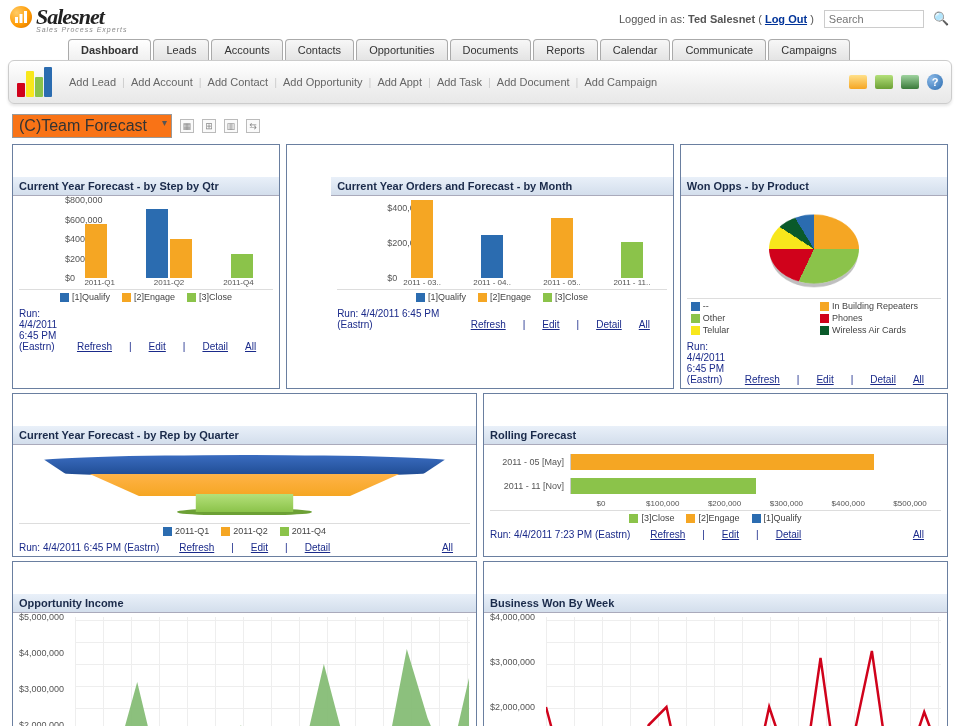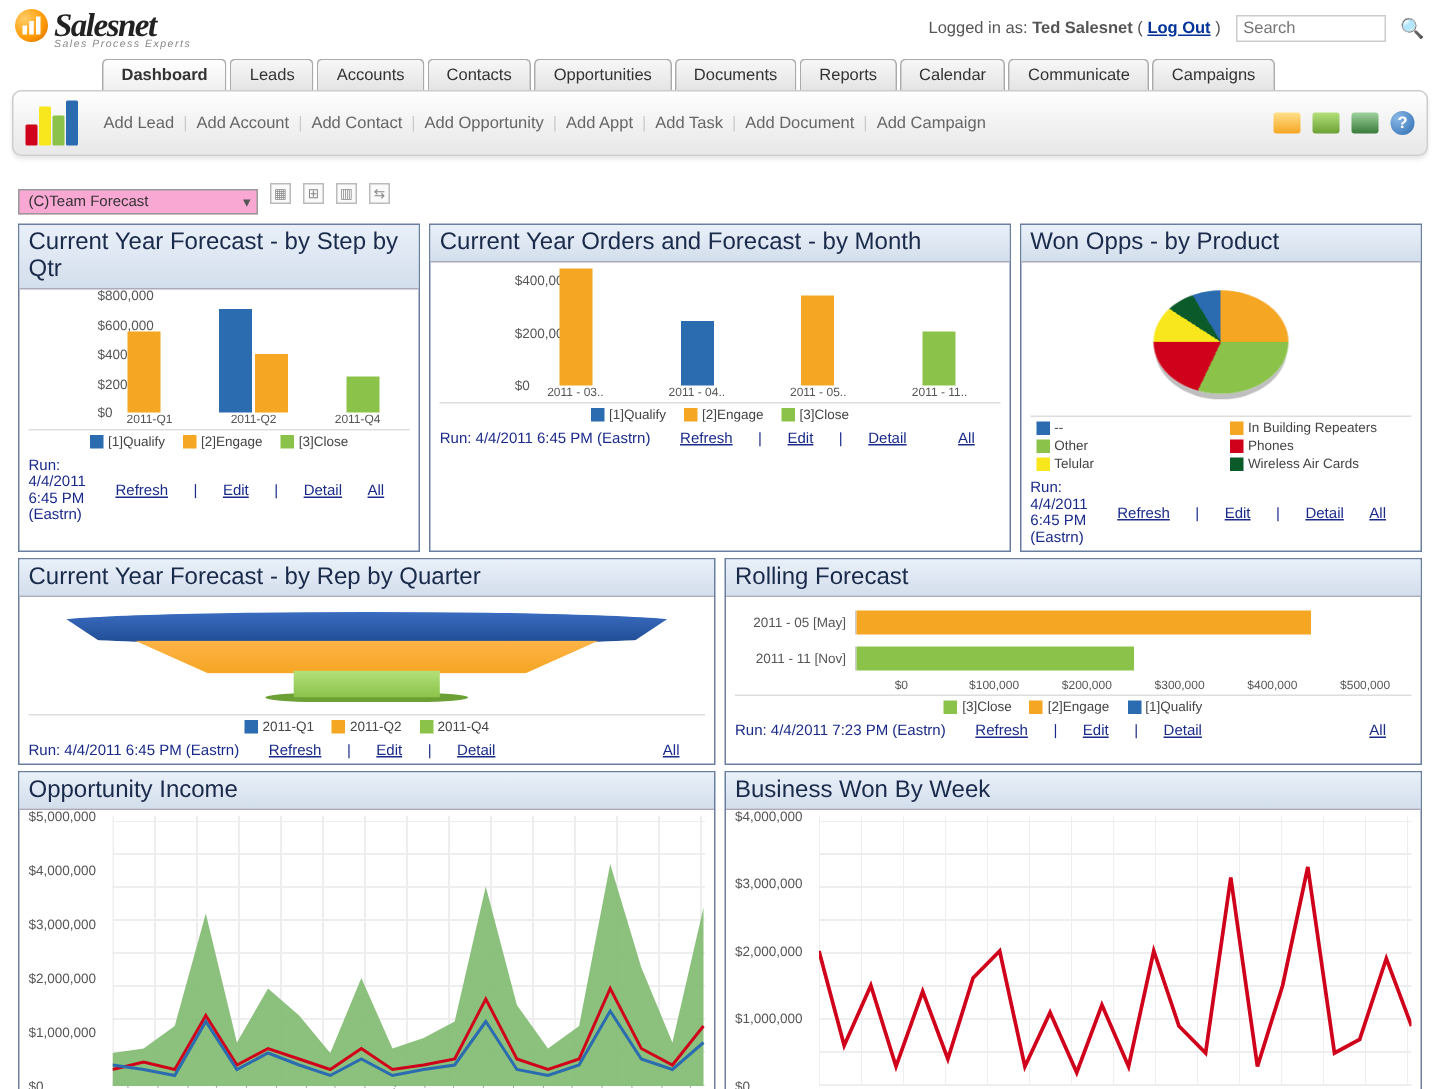--- a/index.html
+++ b/index.html
@@ -27,31 +27,31 @@
 .actionbar-logo { width: 42px; height: 30px; margin-right: 10px; position: relative; }
 .actionbar-logo .bar { position: absolute; bottom: 0; width: 8px; border-radius: 1px; }
 .actionbar-links { color: #666; font-size: 11px; }
 .actionbar-links span { cursor: pointer; }
 .actionbar-links .sep { color: #ccc; margin: 0 6px; }
 .actionbar-right { margin-left: auto; display: flex; align-items: center; gap: 8px; }
 .small-icon { width: 18px; height: 14px; display: inline-block; }
 
 
 .controls { margin: 10px 12px 6px; display: flex; align-items: center; gap: 8px; }
-.dd { border: 1px solid #999; padding: 2px 18px 2px 6px; font-size: 10px; background: #f9a8d4; position: relative; min-width: 160px; margin-top: 12px; }
+.dd { border: 1px solid #999; padding: 2px 18px 2px 6px; font-size: 16px; background: #f97316; position: relative; min-width: 160px; }
 .dd::after { content: "▾"; position: absolute; right: 4px; top: 2px; font-size: 10px; color: #555; }
 .ctrl-icon { width: 14px; height: 14px; border: 1px solid #bbb; display: inline-flex; align-items: center; justify-content: center; font-size: 9px; color: #888; cursor: pointer; background: #fafafa; }
 
 
 .panels { margin: 0 12px 10px; }
 .row { display: flex; gap: 6px; margin-bottom: 4px; }
 .panel { border: 1px solid #6a7fa0; background: #fff; flex: 1; display: flex; flex-direction: column; }
-.panel-title { background: linear-gradient(#e9f0f9, #d3deec); border-bottom: 1px solid #aab; padding: 3px 6px; font-weight: normal; font-size: 16px; color: #1a2a4a; }
+.panel-title { background: linear-gradient(#e9f0f9, #d3deec); border-bottom: 1px solid #aab; padding: 3px 6px; font-weight: bold; font-size: 11px; color: #1a2a4a; margin-top: 32px; }
 .panel-body { padding: 4px 6px 2px; position: relative; }
-.panel-foot { display: flex; align-items: center; padding: 2px 6px 3px; font-size: 10px; color: #1a2a8a; }
+.panel-foot { display: flex; align-items: flex-end; padding: 2px 6px 3px; font-size: 10px; color: #1a2a8a; }
 .panel-foot .ts { color: #1a2a8a; }
 .panel-foot a { color: #1a2a8a; text-decoration: underline; margin: 0 17px; cursor: pointer; }
 .panel-foot .all { margin-left: auto; }
 
 
 .chart { position: relative; }
 .bars-area { position: absolute; display: flex; align-items: flex-end; }
 .vbar { width: 22px; background: #4a90d9; }
 .legend { display: flex; flex-wrap: wrap; gap: 2px 12px; font-size: 9px; color: #444; padding: 2px 4px; border-top: 1px solid #ddd; margin-top: 2px; justify-content: center; }
 .lg { display: inline-flex; align-items: center; gap: 3px; }
@@ -204,21 +204,21 @@
             </span>
           </div>
       </div>
       <div class="panel-foot">
         <span class="ts">Run: 4/4/2011 6:45 PM (Eastrn)</span>&nbsp;
         <a>Refresh</a>|<a>Edit</a>|<a>Detail</a>
         <a class="all">All</a>
       </div>
     </div>
 
-    <div class="panel" style="flex:1;">
+    <div class="panel" style="flex:1;padding-left:44px;">
       <div class="panel-title">Current Year Orders and Forecast - by Month</div>
       <div class="panel-body">
         <div class="chart" style="height:78px;margin-left:50px;">
           <span class="ytick" style="top:10%">$400,000</span>
           <span class="ytick" style="top:55%">$200,000</span>
           <span class="ytick" style="top:100%">$0</span>
           <div class="bars-area" style="left:0;bottom:0;right:0;height:100%;justify-content:space-around;">
             <div class="vbar c-orange" style="height:100%"></div>
             <div class="vbar c-blue" style="height:55%"></div>
             <div class="vbar c-orange" style="height:77%"></div>

